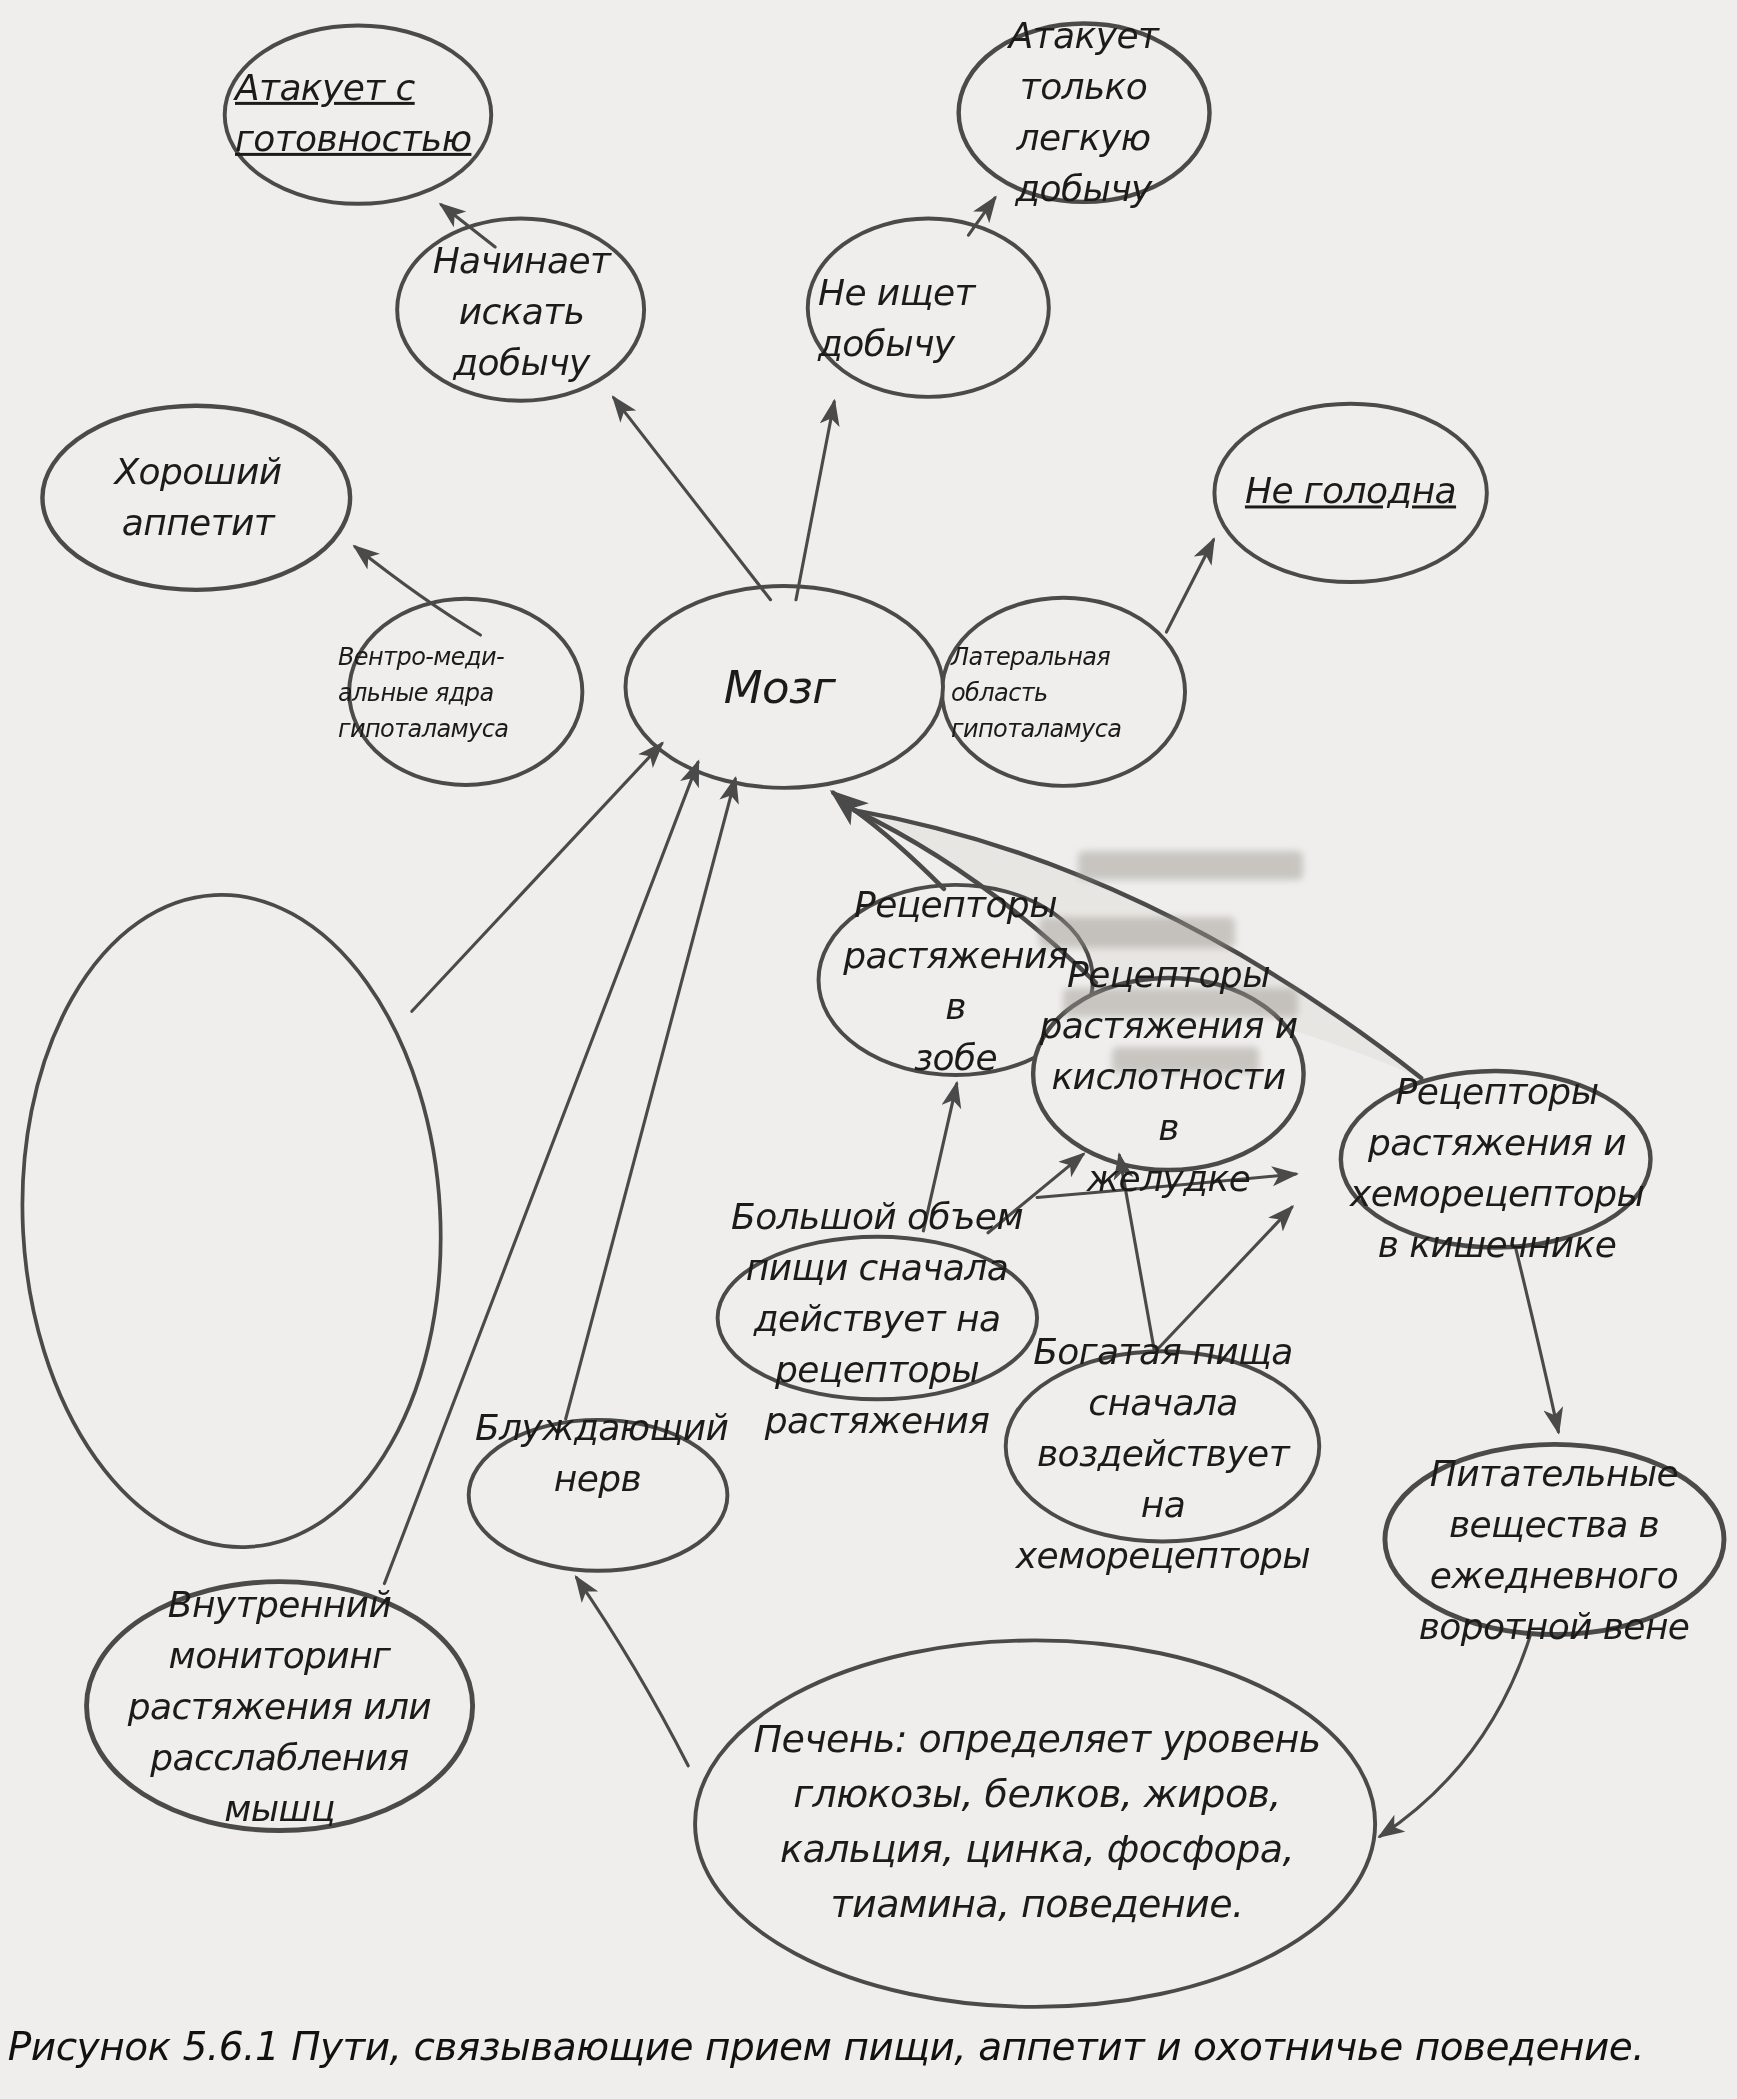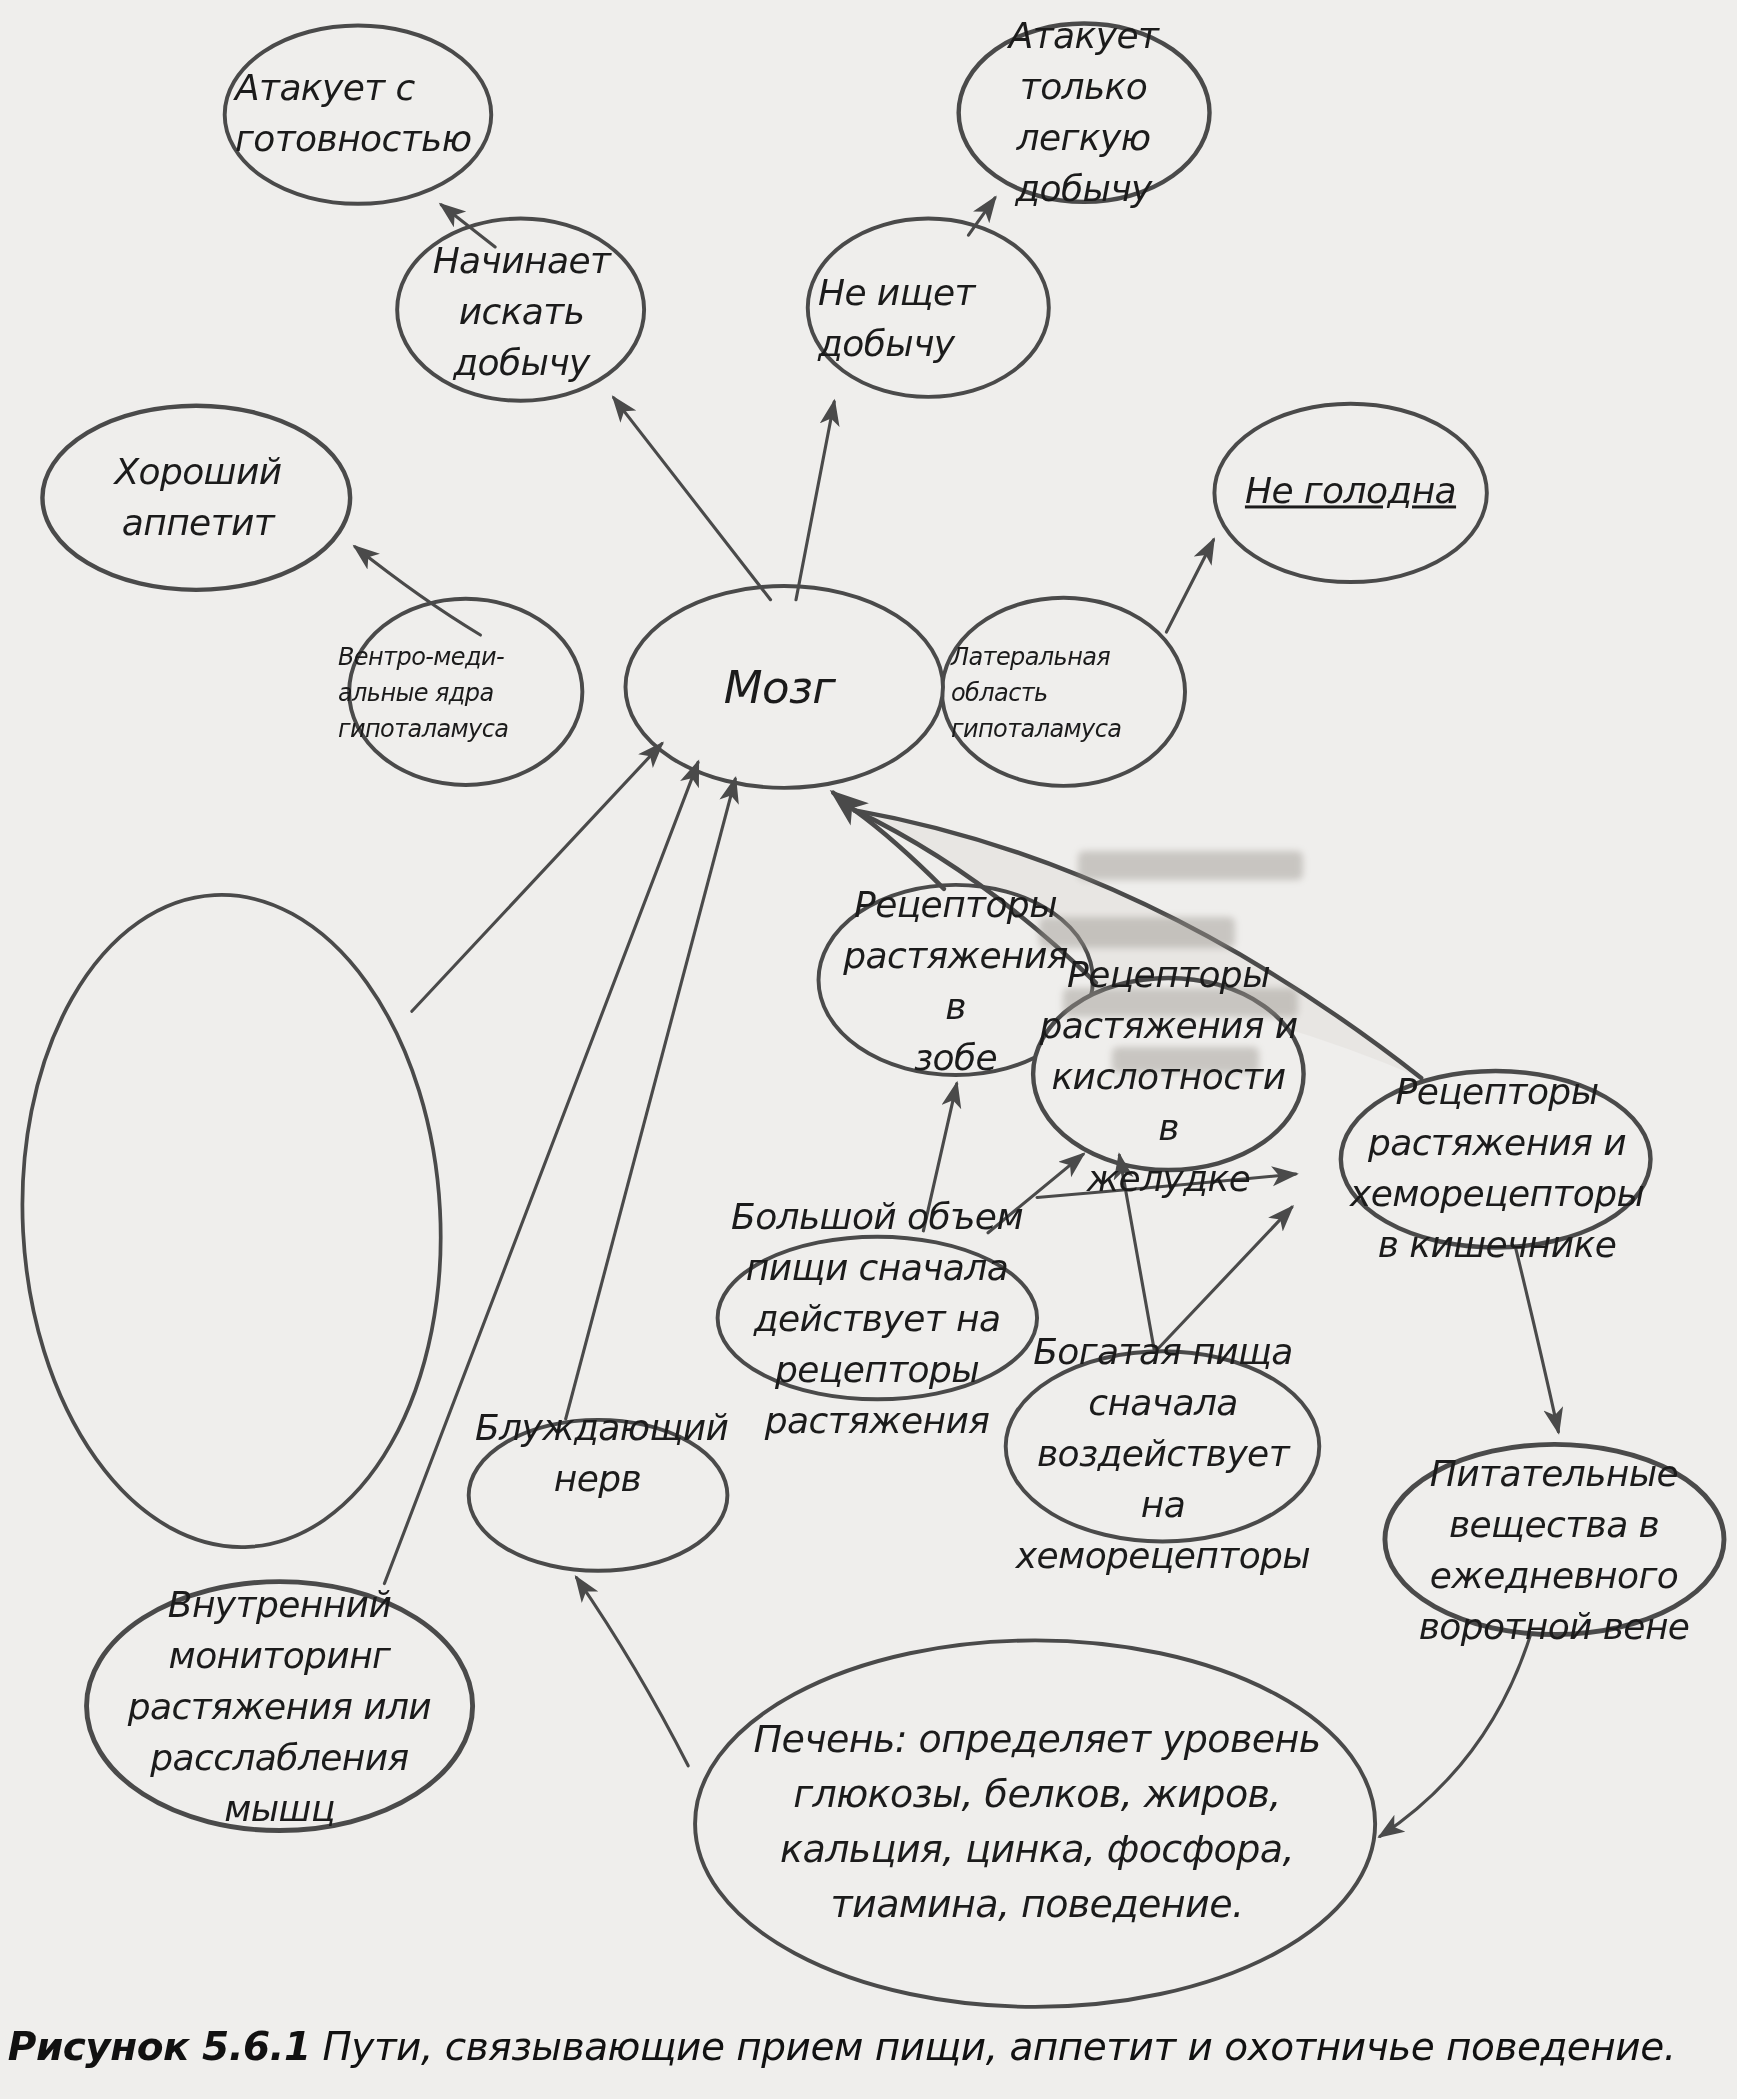--- a/index.html
+++ b/index.html
@@ -25,21 +25,21 @@
   }
   .node.align-left{text-align:left;}
   .node.small{font-size:24px;line-height:1.5;}
   .node.brain-label{font-size:45px;}
   .node.liver-label{font-size:38px;line-height:1.45;}
   .caption{
     position:absolute;left:7.8px;top:2046px;transform:translateY(-50%);
     width:1725px;font-size:39px;color:#111;font-style:italic;letter-spacing:-0.5px;
     white-space:nowrap;
   }
-  .caption .fig{font-weight:700;font-style:italic;}
+  .caption .fig{font-weight:400;font-style:italic;}
   .bleed{
     position:absolute;left:1019px;top:841px;width:343px;height:235px;
     opacity:.45;filter:blur(3.9px);pointer-events:none;
   }
   .bleed i{position:absolute;display:block;background:#9a958e;border-radius:5.9px;}
   .bleed i:nth-child(1){left:59px;top:9.8px;width:225px;height:29px;}
   .bleed i:nth-child(2){left:19.6px;top:76px;width:196px;height:31px;}
   .bleed i:nth-child(3){left:44px;top:147px;width:235px;height:29px;}
   .bleed i:nth-child(4){left:93px;top:206px;width:147px;height:25.5px;}
 </style>
@@ -110,21 +110,21 @@
     <path class="edge" d="M 702,1802 Q 650,1700 588,1610" marker-end="url(#ah)"></path>
   </svg>
 
   <div class="bleed">
       <i></i>
       <i></i>
       <i></i>
       <i></i>
     </div>
 
-  <div class="node align-left" style="left:235px;top:113px;width:245px;"><span>Атакует с
+  <div class="node align-left" style="left:235px;top:113px;width:245px;text-decoration:underline;"><span>Атакует с
 готовностью</span></div>
   <div class="node" style="left:399px;top:312px;width:245px;"><span>Начинает
 искать добычу</span></div>
   <div class="node" style="left:951px;top:112px;width:265px;"><span>Атакует только
 легкую добычу</span></div>
   <div class="node align-left" style="left:818px;top:318px;width:216px;"><span>Не ищет
 добычу</span></div>
   <div class="node" style="left:46px;top:497px;width:304px;"><span>Хороший аппетит</span></div>
   <div class="node" style="left:1233px;top:491px;width:235px;text-decoration:underline;"><span>Не голодна</span></div>
 

